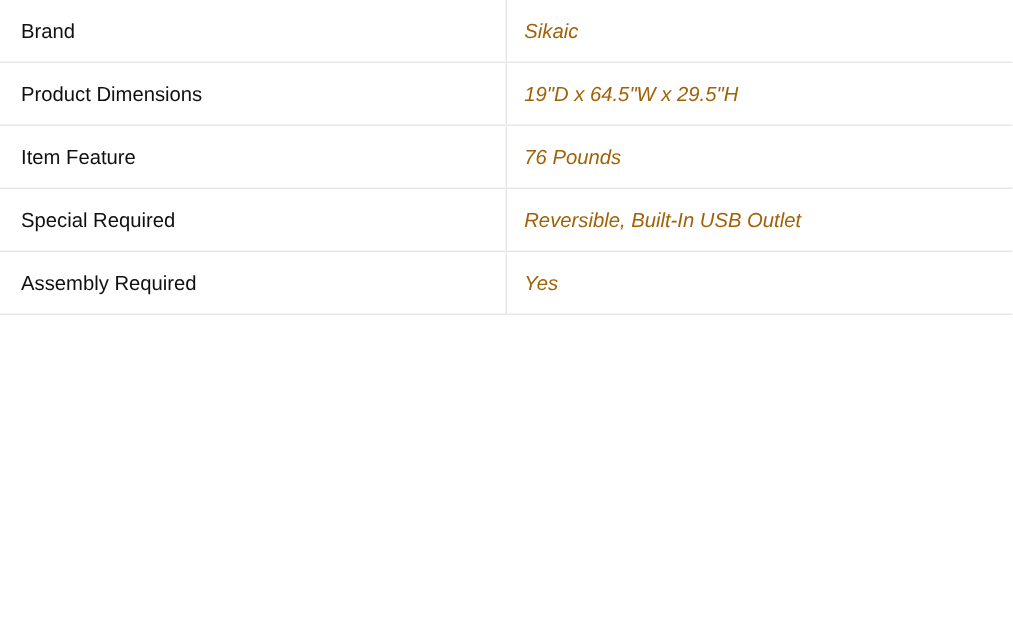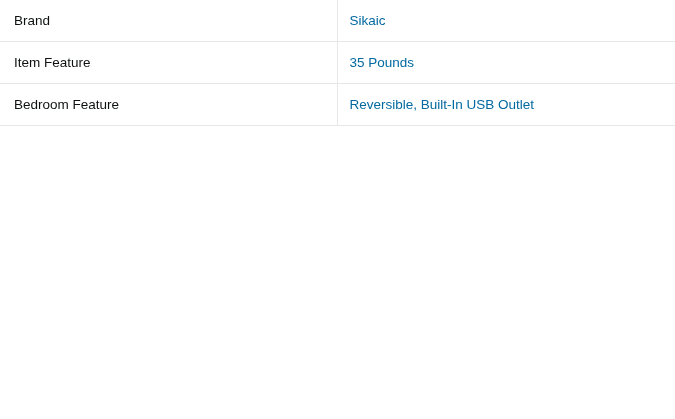--- a/index.html
+++ b/index.html
@@ -34,35 +34,44 @@
     width: 337px;
     padding-left: 14px;
     padding-right: 10px;
     color: #0f1111;
     font-weight: 400;
     border-right: 1px solid #e7e7e7;
   }
   td.value-cell {
     padding-left: 12px;
     padding-right: 10px;
-    color: #0369a1;
+    color: #a16207;
     font-weight: 400;
+    font-style: italic;
   }
 </style>
 </head>
 <body>
 
 <table class="spec-table">
   <tbody>
     <tr>
       <td class="label-cell">Brand</td>
       <td class="value-cell">Sikaic</td>
     </tr>
     <tr>
-      <td class="label-cell">Item Feature</td>
-      <td class="value-cell">35 Pounds</td>
+      <td class="label-cell">Product Dimensions</td>
+      <td class="value-cell">19"D x 64.5"W x 29.5"H</td>
     </tr>
     <tr>
-      <td class="label-cell">Bedroom Feature</td>
+      <td class="label-cell">Item Feature</td>
+      <td class="value-cell">76 Pounds</td>
+    </tr>
+    <tr>
+      <td class="label-cell">Special Required</td>
       <td class="value-cell">Reversible, Built-In USB Outlet</td>
+    </tr>
+    <tr>
+      <td class="label-cell">Assembly Required</td>
+      <td class="value-cell">Yes</td>
     </tr>
   </tbody>
 </table>
 
 </body></html>

